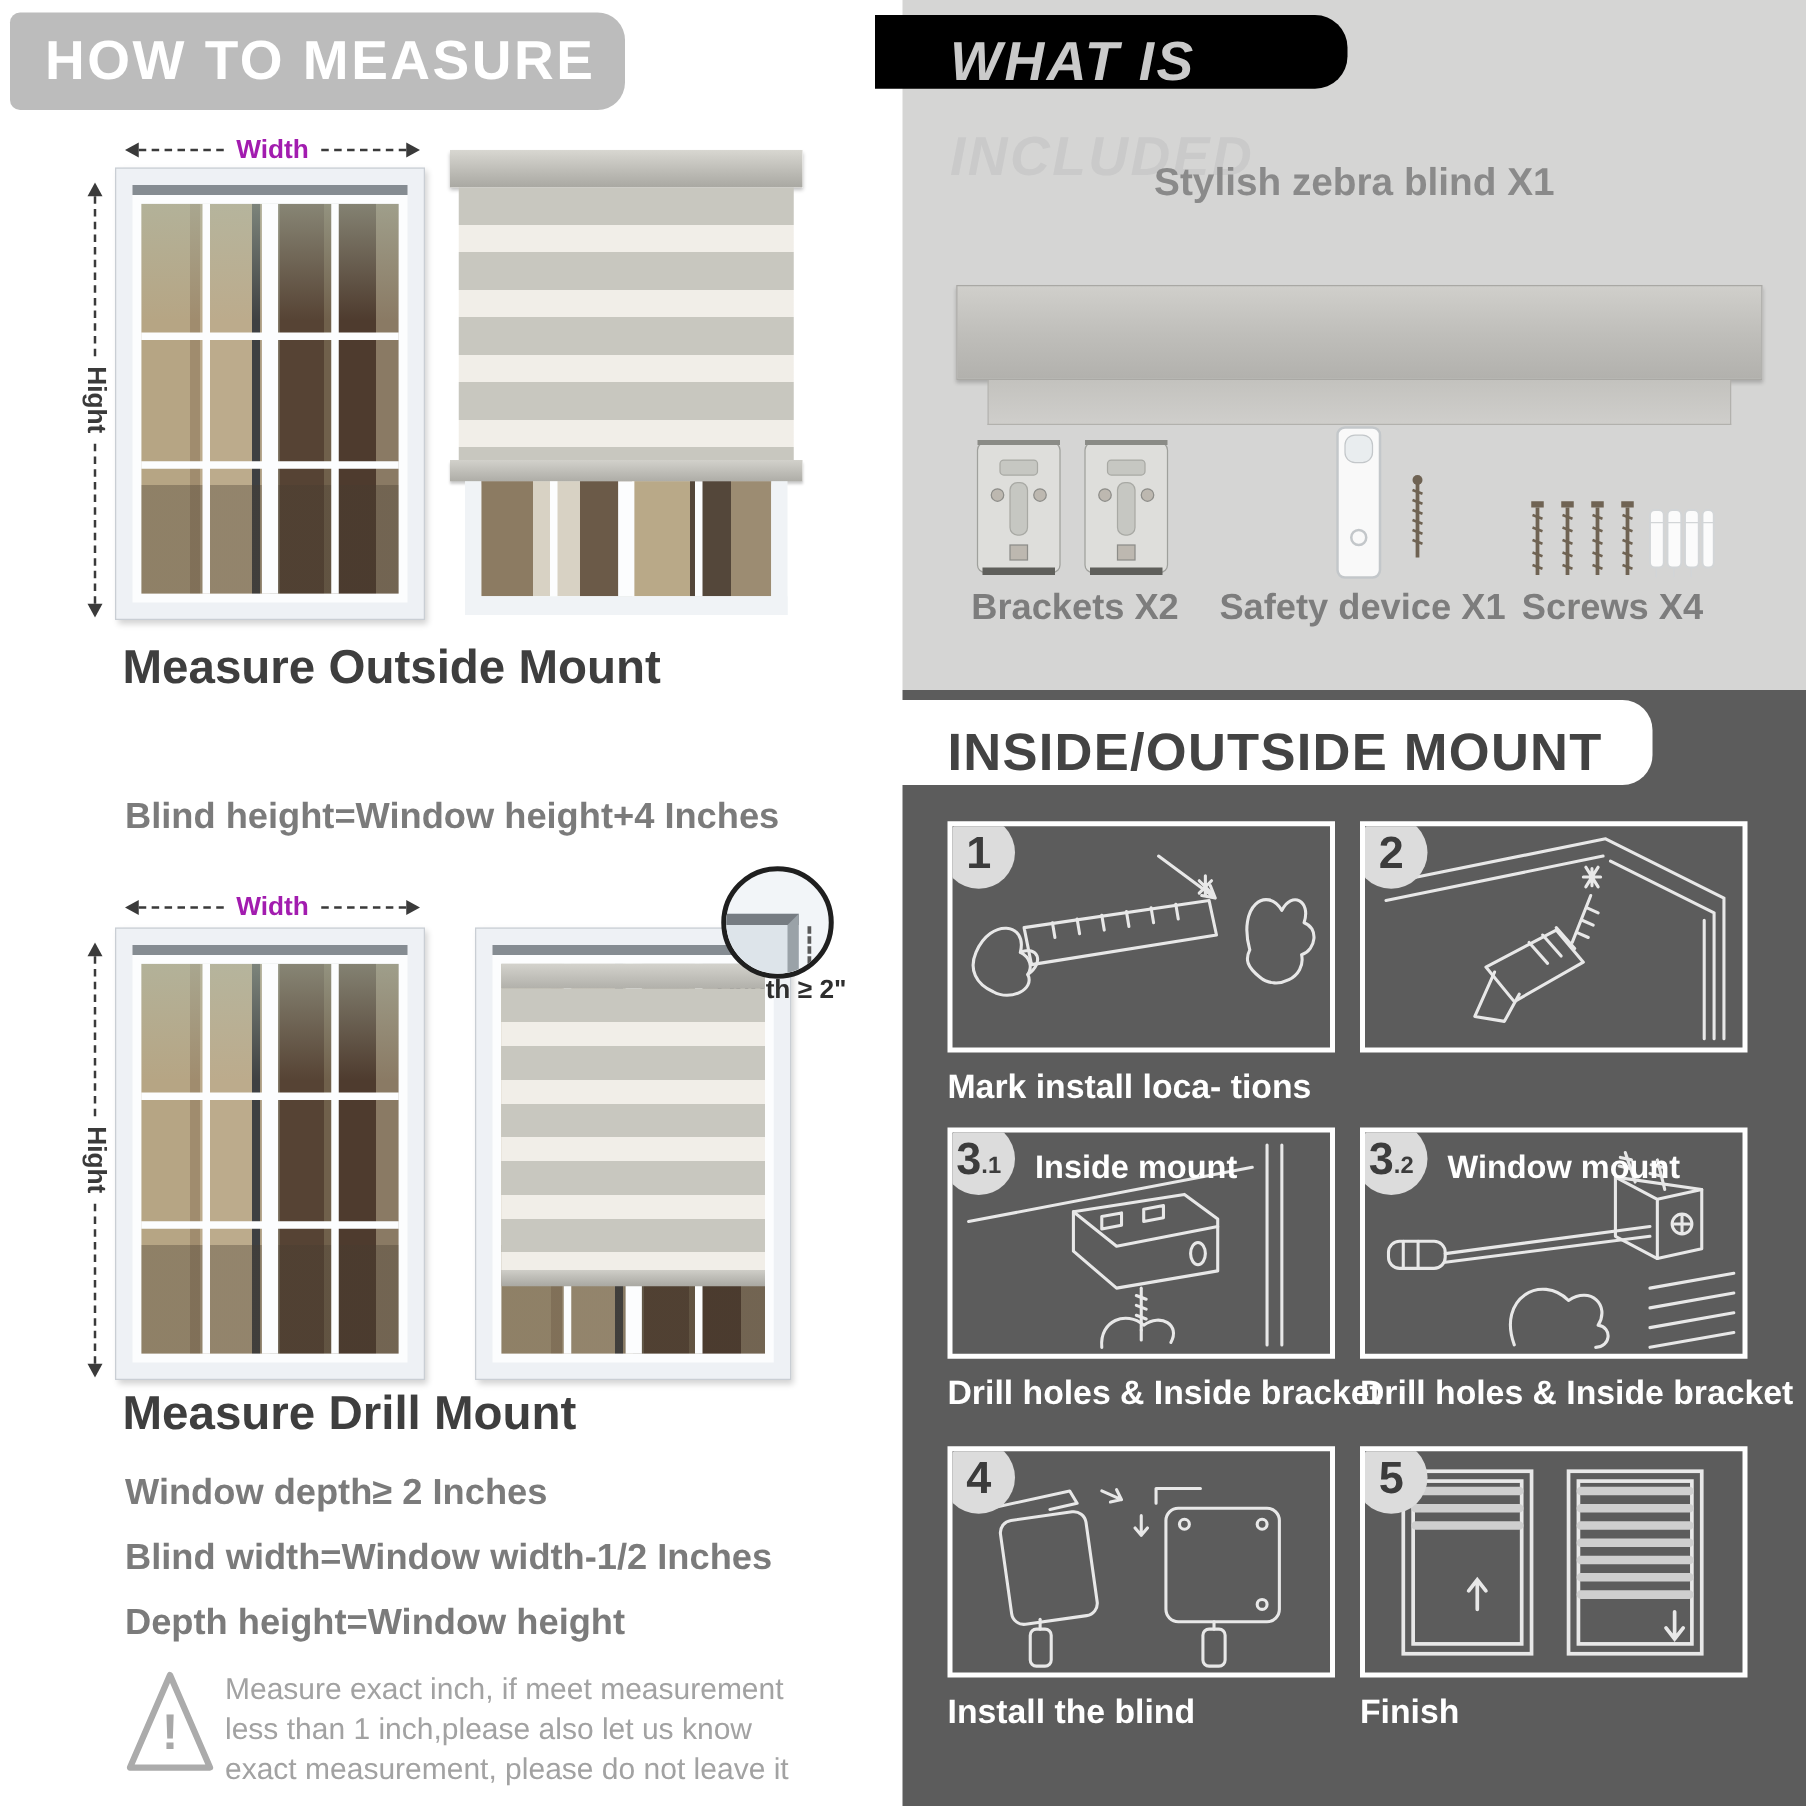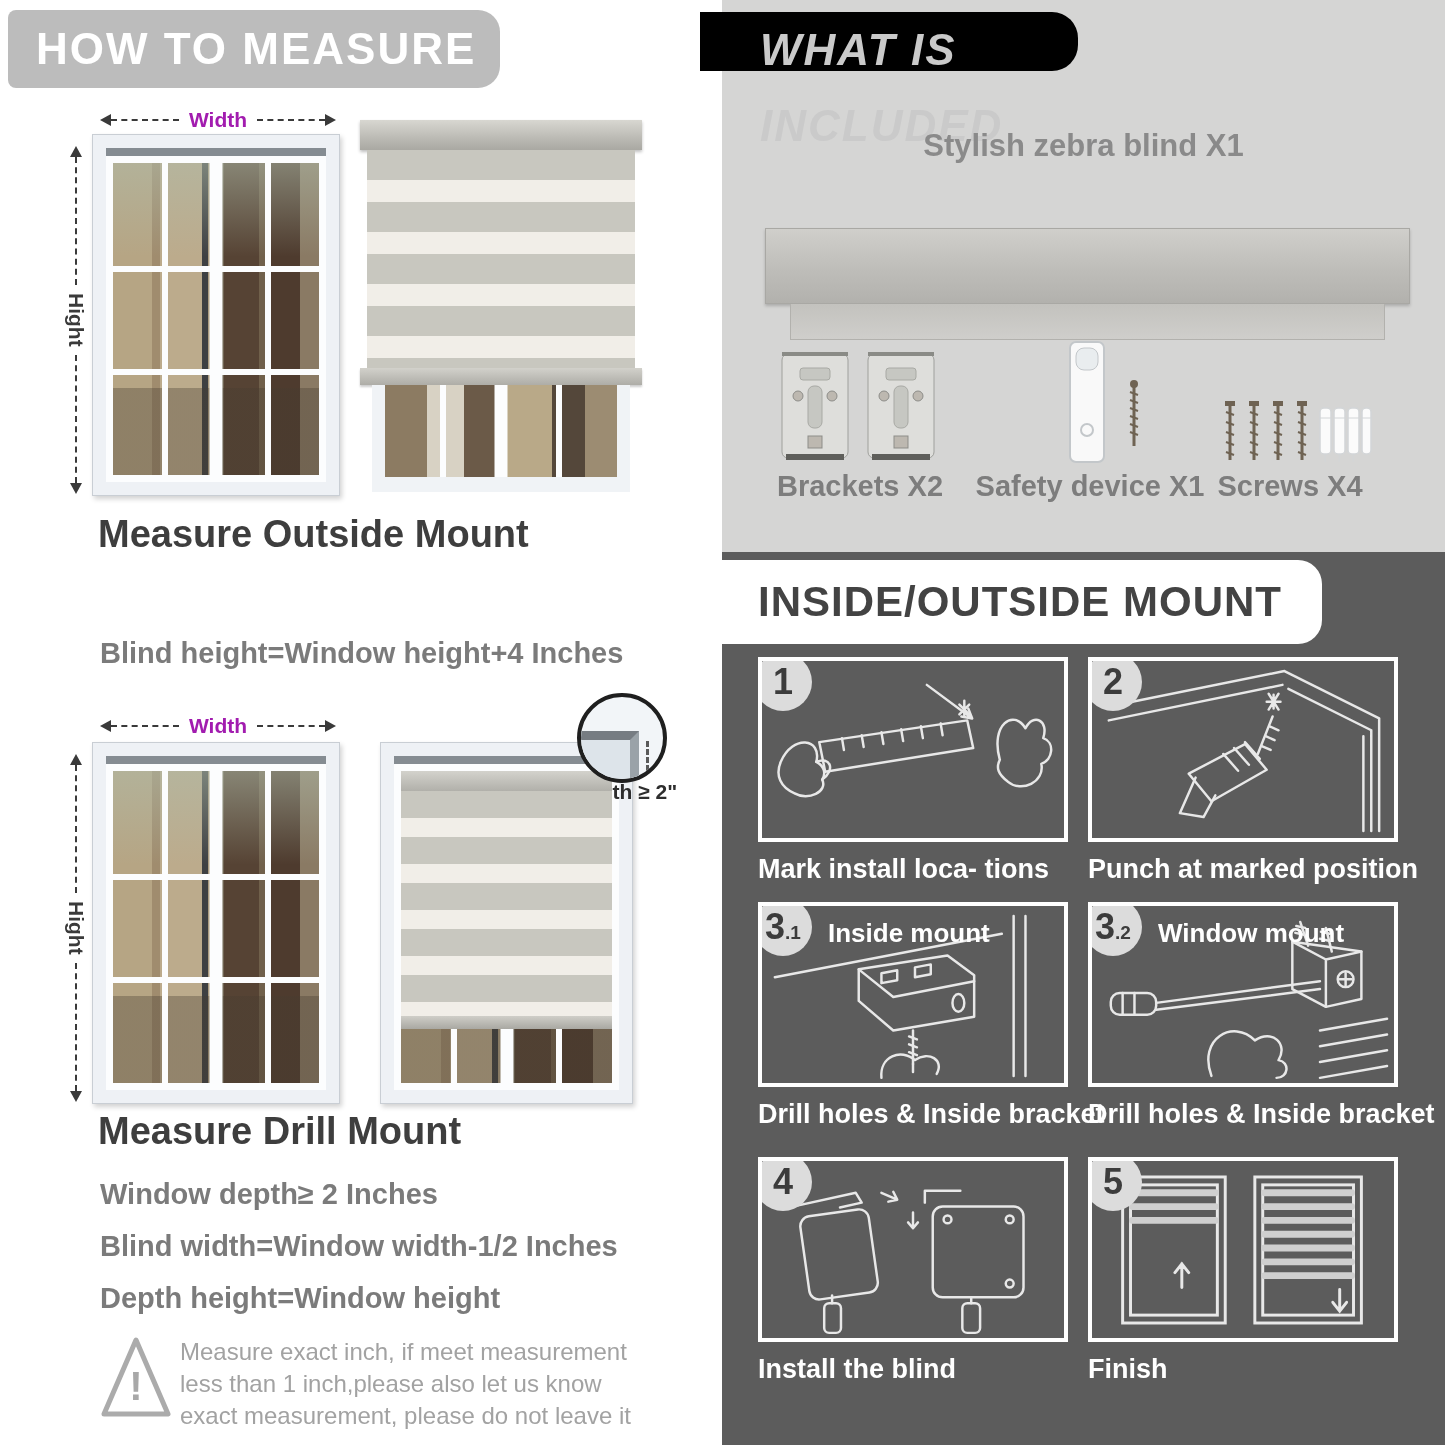--- a/index.html
+++ b/index.html
@@ -81,21 +81,21 @@
   .inc-header span{display:block;line-height:76px;padding-left:60px;font-size:44px;font-weight:bold;
               color:#cacaca;letter-spacing:2px;}
   .inc-blind-lbl{top:128px;left:0;width:100%;text-align:center;font-size:31px;font-weight:bold;color:#8a8a8a;}
   .headrail{left:43px;top:228px;width:645px;height:76px;border:1px solid #a9a8a4;box-sizing:border-box;
             background:linear-gradient(180deg,#d0cfcb,#bebdb9 55%,#b2b1ad);box-shadow:0 2px 3px rgba(0,0,0,.2);}
   .headrail-under{left:68px;top:304px;width:595px;height:36px;border:1px solid #b2b1ad;border-top:none;
             box-sizing:border-box;background:linear-gradient(180deg,#c3c2be,#cfcecb);}
   .inc-label{top:470px;font-size:29px;font-weight:bold;color:#7d7d7d;transform:translateX(-50%);white-space:nowrap;}
 
   #mnt-panel{left:722px;top:552px;width:723px;height:893px;background:#5c5c5c;}
-  .mnt-header{position:absolute;left:-22px;top:8px;width:622px;height:84px;background:#fff;
+  .mnt-header{position:absolute;left:-22px;top:8px;width:622px;height:68px;background:#fff;
               border-radius:0 24px 24px 0;}
   .mnt-header span{display:block;line-height:84px;padding-left:58px;font-size:42px;font-weight:bold;
               color:#434343;letter-spacing:1px;}
   .step{position:absolute;width:310px;}
   .step-panel{position:relative;height:185px;border:4px solid #fff;box-sizing:border-box;overflow:hidden;}
   .badge{position:absolute;top:-8px;left:-8px;width:58px;height:58px;border-radius:50%;background:#dcdcdc;
          color:#3c3c3c;font-weight:bold;font-size:36px;display:flex;align-items:center;justify-content:center;}
   .badge .sub{font-size:19px;margin-top:12px;}
   .step-title{position:absolute;left:66px;top:12px;color:#fff;font-weight:bold;font-size:26px;}
   .step-art{position:absolute;inset:0;display:flex;align-items:center;justify-content:center;}
@@ -326,21 +326,20 @@
             <path d="M102 116 L86 152 L110 156 L122 134"></path>
             <path d="M165 92 L180 54"></path>
             <path d="M169 84 l9 4 M173 74 l9 4 M177 64 l9 4"></path>
             <path d="M181 46 l0 -14 M174 39 l14 0 M176 31 l10 16 M186 31 l-10 16"></path>
           </svg>
         </div>
         <div class="badge">
           <span>2</span>
         </div>
       </div>
-      <div class="step-caption">Punch at  marked position</div>
     </div>
 
     <div class="step" style="left:36px;top:350px;">
       <div class="step-panel">
         <div class="step-art">
           <svg width="296" height="173" viewBox="0 0 300 175" fill="none" stroke="#e8e8e8" stroke-width="2.5" stroke-linecap="round" stroke-linejoin="round">
             <path d="M10 70 L240 26 M252 8 L252 170 M264 8 L264 170"></path>
             <path d="M95 62 L185 48 L212 68 L212 110 L130 124 L95 94 Z"></path>
             <path d="M95 62 L130 90 L212 74"></path>
             <path d="M118 66 l16 -3 l0 10 l-16 3 Z M152 60 l16 -3 l0 10 l-16 3 Z"></path>

